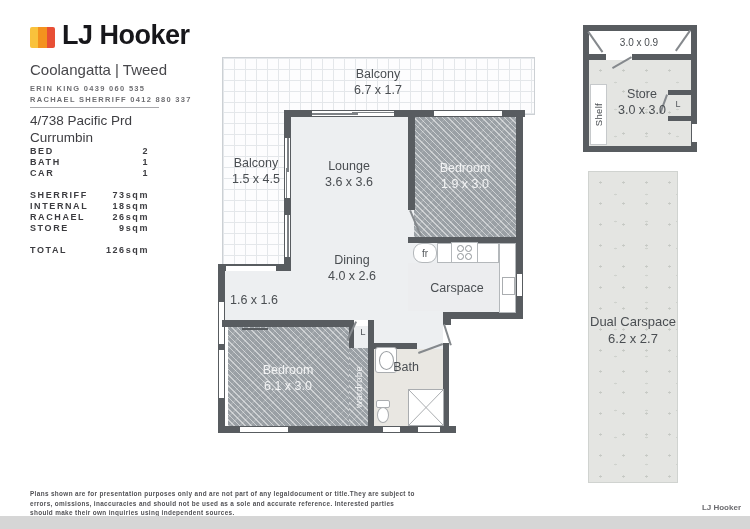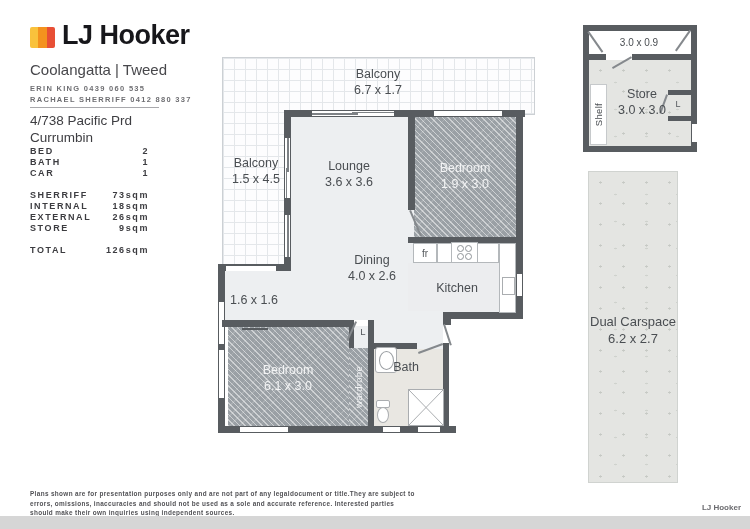--- a/index.html
+++ b/index.html
@@ -85,21 +85,21 @@
     <div class="gap"></div>
     <div class="stat-row">
         <span>SHERRIFF</span>
         <span>73sqm</span>
       </div>
     <div class="stat-row">
         <span>INTERNAL</span>
         <span>18sqm</span>
       </div>
     <div class="stat-row">
-        <span>EXTERNAL</span>
+        <span>RACHAEL</span>
         <span>26sqm</span>
       </div>
     <div class="stat-row">
         <span>STORE</span>
         <span>9sqm</span>
       </div>
     <div class="gap"></div>
     <div class="stat-row">
         <span>TOTAL</span>
         <span>126sqm</span>
@@ -165,21 +165,21 @@
 
   <div class="wall" style="left:242px;top:328px;width:26px;height:2px;"></div>
 
   <div class="door" style="left:411px;top:210px;width:28px;transform:rotate(67deg);"></div>
   <div class="door" style="left:418px;top:352px;width:26px;transform:rotate(-20deg);"></div>
   <div class="door" style="left:445px;top:324px;width:22px;transform:rotate(72deg);"></div>
   <div class="door" style="left:357px;top:322px;width:21px;transform:rotate(115deg);"></div>
 
   <div class="bench" style="left:437px;top:243px;width:62px;height:20px;"></div>
   <div class="bench" style="left:499px;top:243px;width:17px;height:70px;"></div>
-  <div class="bench" style="left:413px;top:243px;width:24px;height:20px;display:flex;align-items:center;justify-content:center;">
+  <div class="bench" style="left:413px;top:243px;width:24px;height:20px;display:flex;align-items:center;justify-content:center;border-radius:9px;">
     <span class="tinylbl" style="position:static;font-size:10px;">fr</span>
   </div>
   <div class="bench" style="left:451px;top:242px;width:27px;height:21px;display:grid;grid-template-columns:1fr 1fr;place-items:center;padding:1px 4px;box-sizing:border-box;">
     <i class="burner"></i>
       <i class="burner"></i>
       <i class="burner"></i>
       <i class="burner"></i>
   </div>
   <div class="fixture" style="left:502px;top:277px;width:13px;height:18px;"></div>
 
@@ -204,25 +204,25 @@
     <div>1.5 x 4.5</div>
   </div>
   <div class="lbl" style="left:349px;top:158px;">
     <div>Lounge</div>
     <div>3.6 x 3.6</div>
   </div>
   <div class="lbl white" style="left:465px;top:160px;">
     <div>Bedroom</div>
     <div>1.9 x 3.0</div>
   </div>
-  <div class="lbl" style="left:352px;top:252px;margin-left:20px;">
+  <div class="lbl" style="left:352px;top:252px;">
     <div>Dining</div>
     <div>4.0 x 2.6</div>
   </div>
-  <div class="lbl" style="left:457px;top:280px;">Kitchen</div>
+  <div class="lbl" style="left:457px;top:280px;">Carspace</div>
   <div class="lbl" style="left:254px;top:292px;">1.6 x 1.6</div>
   <div class="lbl white" style="left:288px;top:362px;">
     <div>Bedroom</div>
     <div>6.1 x 3.0</div>
   </div>
   <div class="lbl" style="left:406px;top:359px;">Bath</div>
   <div class="tinylbl" style="left:356px;top:326px;width:14px;">L</div>
   <div class="vtext" style="left:349px;top:348px;width:19px;height:78px;">
     <span style="color:#f2f3f4;">wardrobe</span>
   </div>

